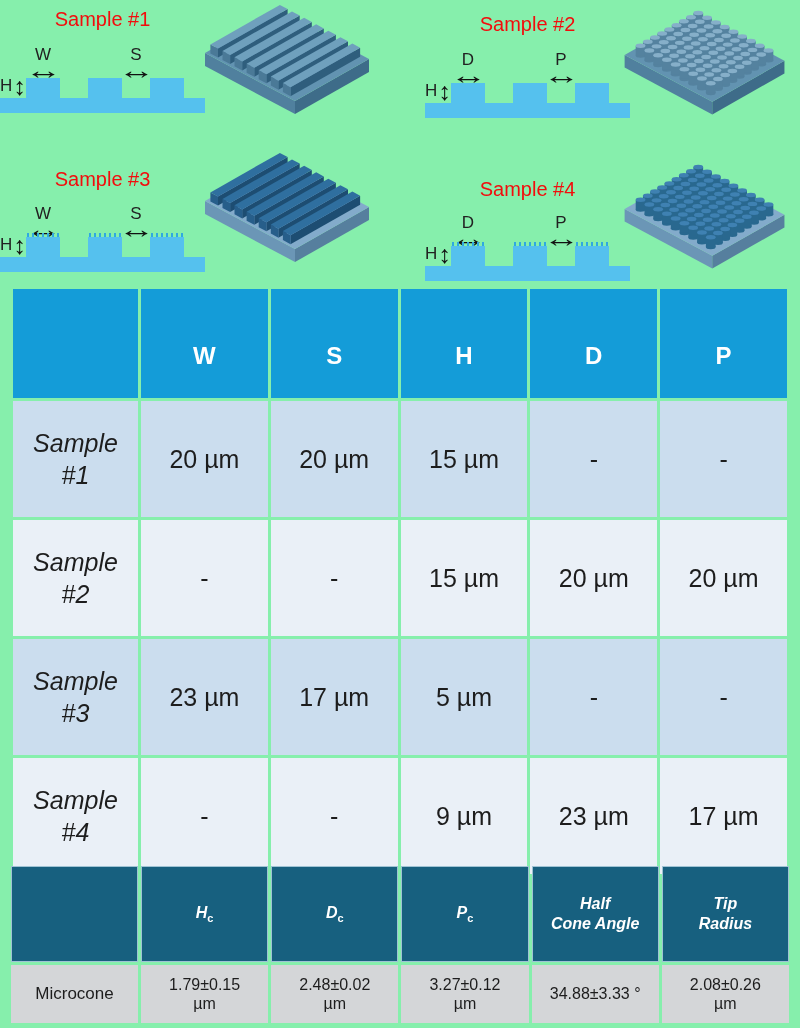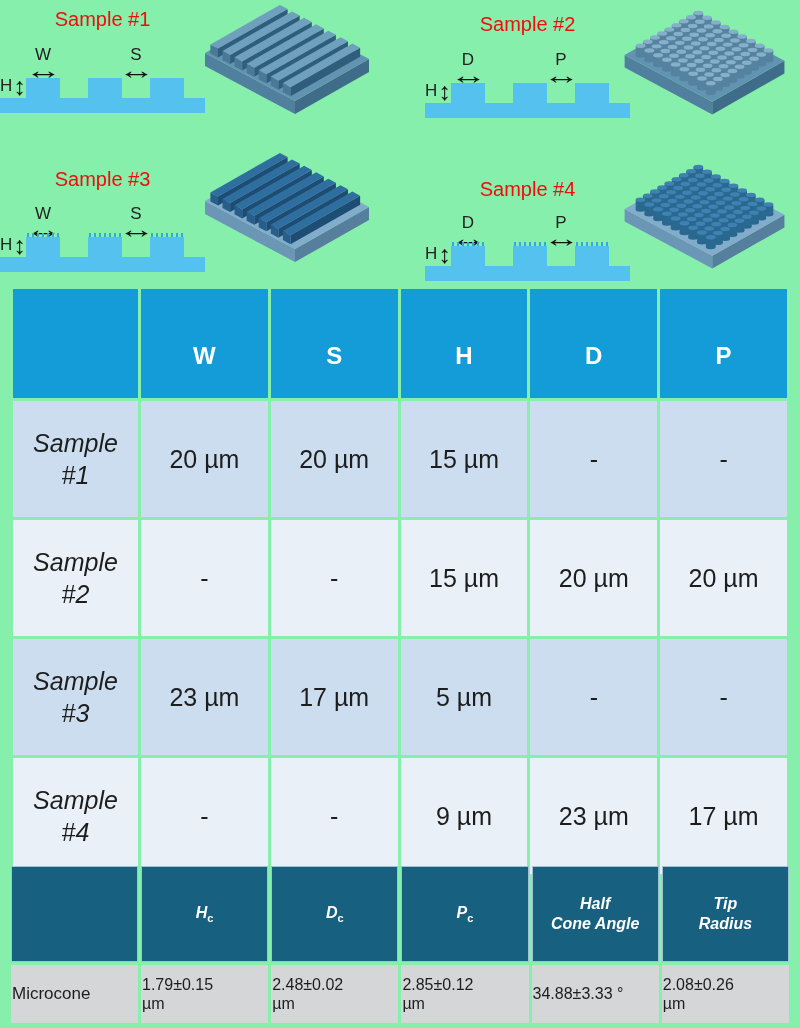--- a/index.html
+++ b/index.html
@@ -31,21 +31,21 @@
                  text-align:center;vertical-align:middle;padding-top:26px;}
   .main-table td{height:114px;text-align:center;vertical-align:middle;font-size:25px;}
   .main-table tr.dark td{background:#cbddee;}
   .main-table tr.pale td{background:#eaf0f7;}
   .pre{white-space:pre-line;font-style:italic;}
   .rowlab{font-size:24px;line-height:1.3;}
 
   .cone-table{position:absolute;left:8px;top:863px;width:784px;}
   .cone-table th{background:#17607f;border:1px solid #9fc3d4;color:#ffffff;font-size:16px;
                  font-weight:700;height:92px;text-align:center;vertical-align:middle;line-height:1.25;margin-top:16px;}
-  .cone-table td{background:#d4d6d8;height:56px;vertical-align:middle;
+  .cone-table td{background:#d4d6d8;height:56px;text-align:center;vertical-align:middle;
                  font-size:16px;line-height:1.2;color:#1d1d1d;}
   .cone-table td.lab{font-size:17px;}
   .cone-table sub{font-size:11px;font-weight:700;}
 </style>
 </head>
 <body>
 
 <div class="page">
 
   <div class="sample-title" style="left:0;top:8px">Sample #1</div>
@@ -761,21 +761,21 @@
         <td class="lab">Microcone</td>
         <td>
             <div>1.79±0.15</div>
             <div>µm</div>
           </td>
         <td>
             <div>2.48±0.02</div>
             <div>µm</div>
           </td>
         <td>
-            <div>2.85±0.12</div>
+            <div>3.27±0.12</div>
             <div>µm</div>
           </td>
         <td>
             <div>34.88±3.33 °</div>
             <div></div>
           </td>
         <td>
             <div>2.08±0.26</div>
             <div>µm</div>
           </td>

